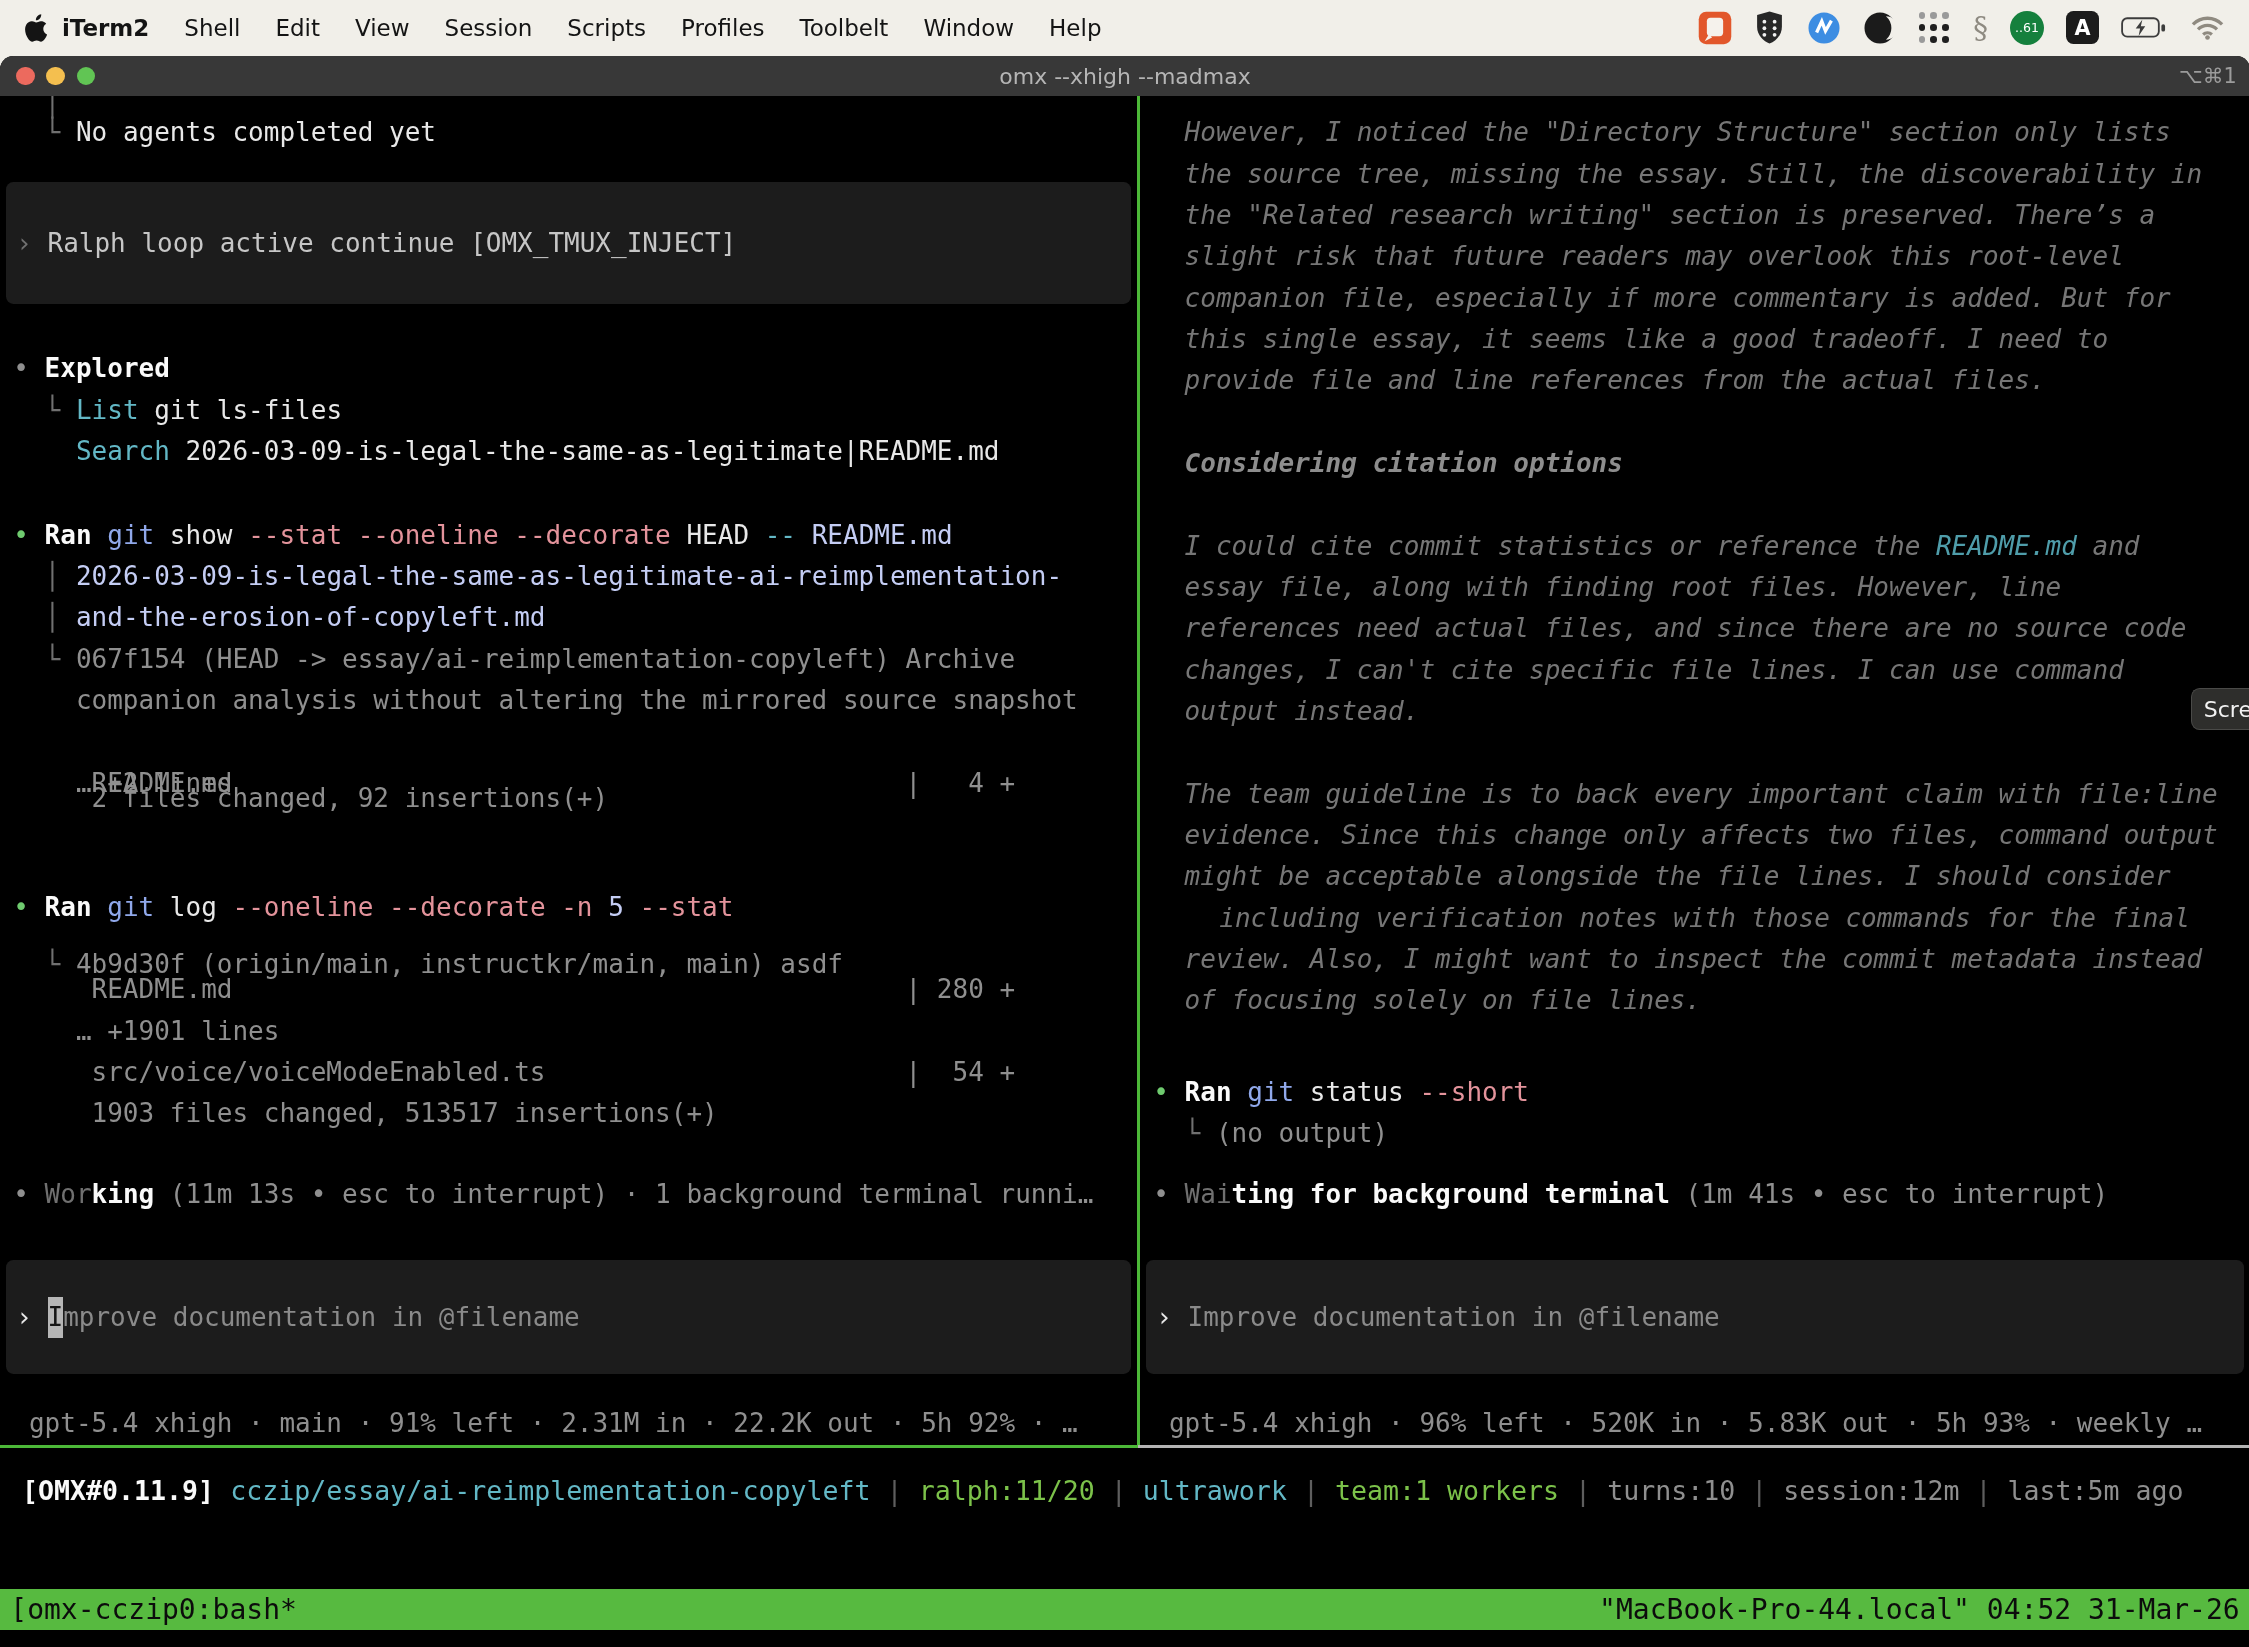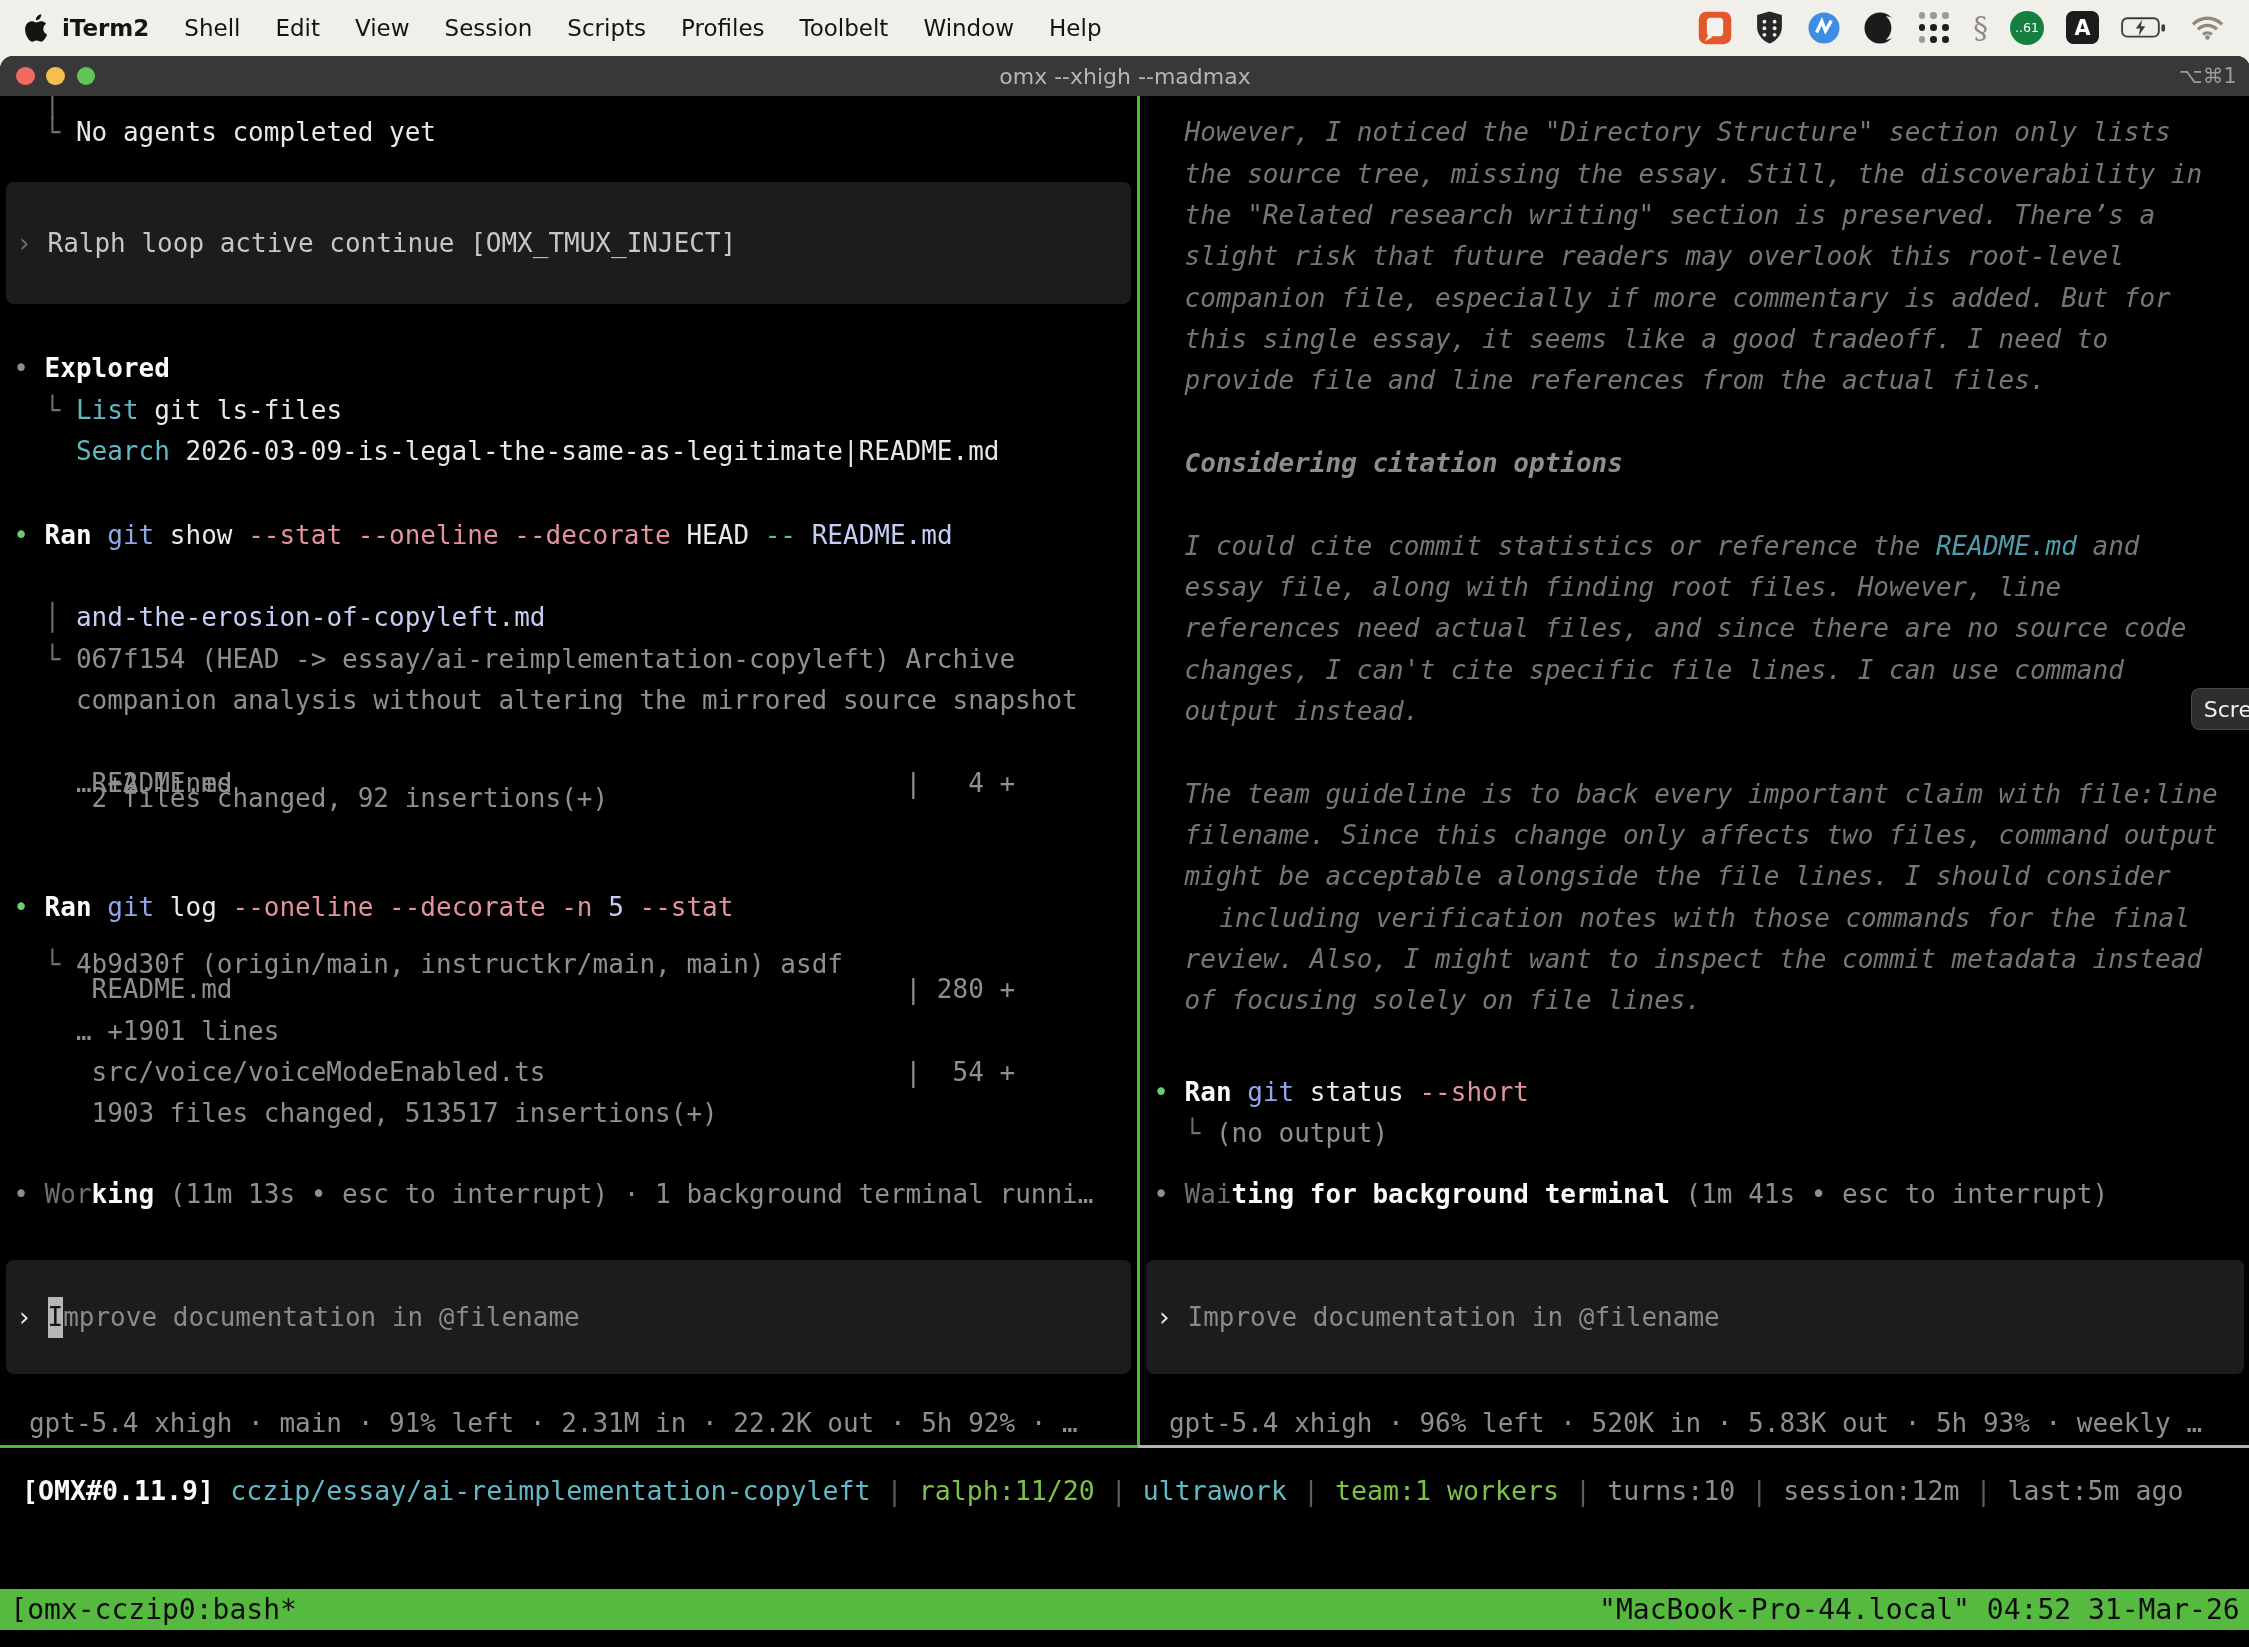--- a/index.html
+++ b/index.html
@@ -186,20 +186,21 @@
 
   <div class="terminal">
     <div class="pane left" id="pane-left">
         <div class="tline" style="top: -13.3px;"><span class="c-d">  │</span></div>
         <div class="tline" style="top: 16px;"><span class="c-d">  └ </span><span class="c-w">No agents completed yet</span></div>
         <div class="tbox" style="top: 86px; height: 122px;"><span class="c-d">› </span><span class="c-box">Ralph loop active continue [OMX_TMUX_INJECT]</span></div>
         <div class="tline" style="top: 252px;"><span class="c-g">• </span><span class="c-W">Explored</span></div>
         <div class="tline" style="top: 294px;"><span class="c-d">  └ </span><span class="c-c">List</span><span class="c-w"> git ls-files</span></div>
         <div class="tline" style="top: 335px;"><span class="c-c">    Search</span><span class="c-w"> 2026-03-09-is-legal-the-same-as-legitimate|README.md</span></div>
         <div class="tline" style="top: 419px;"><span class="c-gb">• </span><span class="c-W">Ran</span><span class="c-b"> git</span><span class="c-w"> show</span><span class="c-p"> --stat --oneline --decorate</span><span class="c-w"> HEAD</span><span class="c-c"> --</span><span class="c-l"> README.md</span></div>
+        <div class="tline" style="top: 460px;"><span class="c-d">  │ </span><span class="c-l">2026-03-09-is-legal-the-same-as-legitimate-ai-reimplementation-</span></div>
         <div class="tline" style="top: 501px;"><span class="c-d">  │ </span><span class="c-l">and-the-erosion-of-copyleft.md</span></div>
         <div class="tline" style="top: 543px;"><span class="c-d">  └ </span><span class="c-g">067f154 (HEAD -&gt; essay/ai-reimplementation-copyleft) Archive</span></div>
         <div class="tline" style="top: 584px;"><span class="c-g">    companion analysis without altering the mirrored source snapshot</span></div>
         <div class="tline" style="top: 625px; margin-top: 42px;"><span class="c-g">    … +2 lines</span></div>
         <div class="tline" style="top: 667px;"><span class="c-g">     README.md                                           |   4 +</span></div>
         <div class="tline" style="top: 682px;"><span class="c-g">     2 files changed, 92 insertions(+)</span></div>
         <div class="tline" style="top: 791px;"><span class="c-gb">• </span><span class="c-W">Ran</span><span class="c-b"> git</span><span class="c-w"> log</span><span class="c-p"> --oneline --decorate -n</span><span class="c-l"> 5</span><span class="c-p"> --stat</span></div>
         <div class="tline" style="top: 848px;"><span class="c-d">  └ </span><span class="c-g">4b9d30f (origin/main, instructkr/main, main) asdf</span></div>
         <div class="tline" style="top: 873px;"><span class="c-g">     README.md                                           | 280 +</span></div>
         <div class="tline" style="top: 915px;"><span class="c-g">    … +1901 lines</span></div>
@@ -218,21 +219,21 @@
         <div class="tline" style="top: 182px;"><span class="c-i">  companion file, especially if more commentary is added. But for</span></div>
         <div class="tline" style="top: 223px;"><span class="c-i">  this single essay, it seems like a good tradeoff. I need to</span></div>
         <div class="tline" style="top: 264px;"><span class="c-i">  provide file and line references from the actual files.</span></div>
         <div class="tline" style="top: 347px;"><span class="c-ib">  Considering citation options</span></div>
         <div class="tline" style="top: 430px;"><span class="c-i">  I could cite commit statistics or reference the </span><span class="c-ic">README.md</span><span class="c-i"> and</span></div>
         <div class="tline" style="top: 471px;"><span class="c-i">  essay file, along with finding root files. However, line</span></div>
         <div class="tline" style="top: 512px;"><span class="c-i">  references need actual files, and since there are no source code</span></div>
         <div class="tline" style="top: 554px;"><span class="c-i">  changes, I can't cite specific file lines. I can use command</span></div>
         <div class="tline" style="top: 595px;"><span class="c-i">  output instead.</span></div>
         <div class="tline" style="top: 678px;"><span class="c-i">  The team guideline is to back every important claim with file:line</span></div>
-        <div class="tline" style="top: 719px;"><span class="c-i">  filename. Since this change only affects two files, command output</span></div>
+        <div class="tline" style="top: 719px;"><span class="c-i">  evidence. Since this change only affects two files, command output</span></div>
         <div class="tline" style="top: 760px;"><span class="c-i">  might be acceptable alongside the file lines. I should consider</span></div>
         <div class="tline" style="top: 802px; padding-left: 48px;"><span class="c-i">  including verification notes with those commands for the final</span></div>
         <div class="tline" style="top: 843px;"><span class="c-i">  review. Also, I might want to inspect the commit metadata instead</span></div>
         <div class="tline" style="top: 884px;"><span class="c-i">  of focusing solely on file lines.</span></div>
         <div class="tline" style="top: 976px;"><span class="c-gb">• </span><span class="c-W">Ran</span><span class="c-b"> git</span><span class="c-w"> status</span><span class="c-p"> --short</span></div>
         <div class="tline" style="top: 1017px;"><span class="c-d">  └ </span><span class="c-g">(no output)</span></div>
         <div class="tline" style="top: 1078px;"><span class="c-g">• </span><span class="c-d">Wai</span><span class="c-W">ting for background terminal</span><span class="c-g"> (1m 41s • esc to interrupt)</span></div>
         <div class="tbox" style="top: 1164px; height: 114px;"><span class="c-w">› </span><span class="c-ph">Improve documentation in @filename</span></div>
         <div class="tline" style="top: 1307px;"><span class="c-g"> gpt-5.4 xhigh · 96% left · 520K in · 5.83K out · 5h 93% · weekly …</span></div>
       </div>

